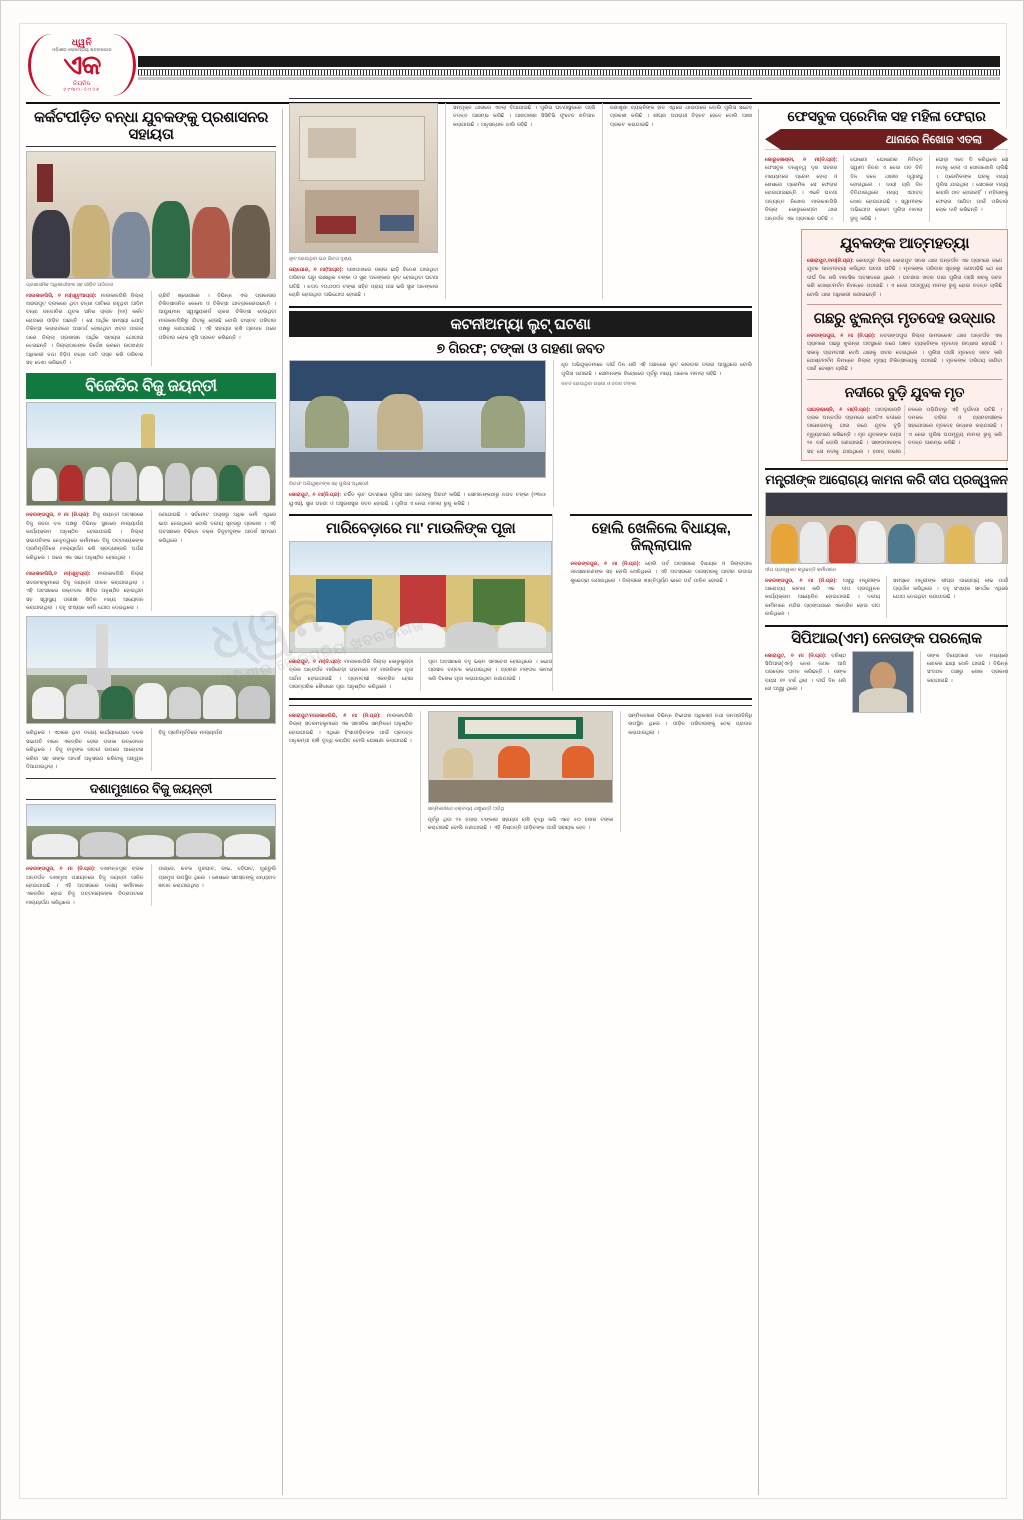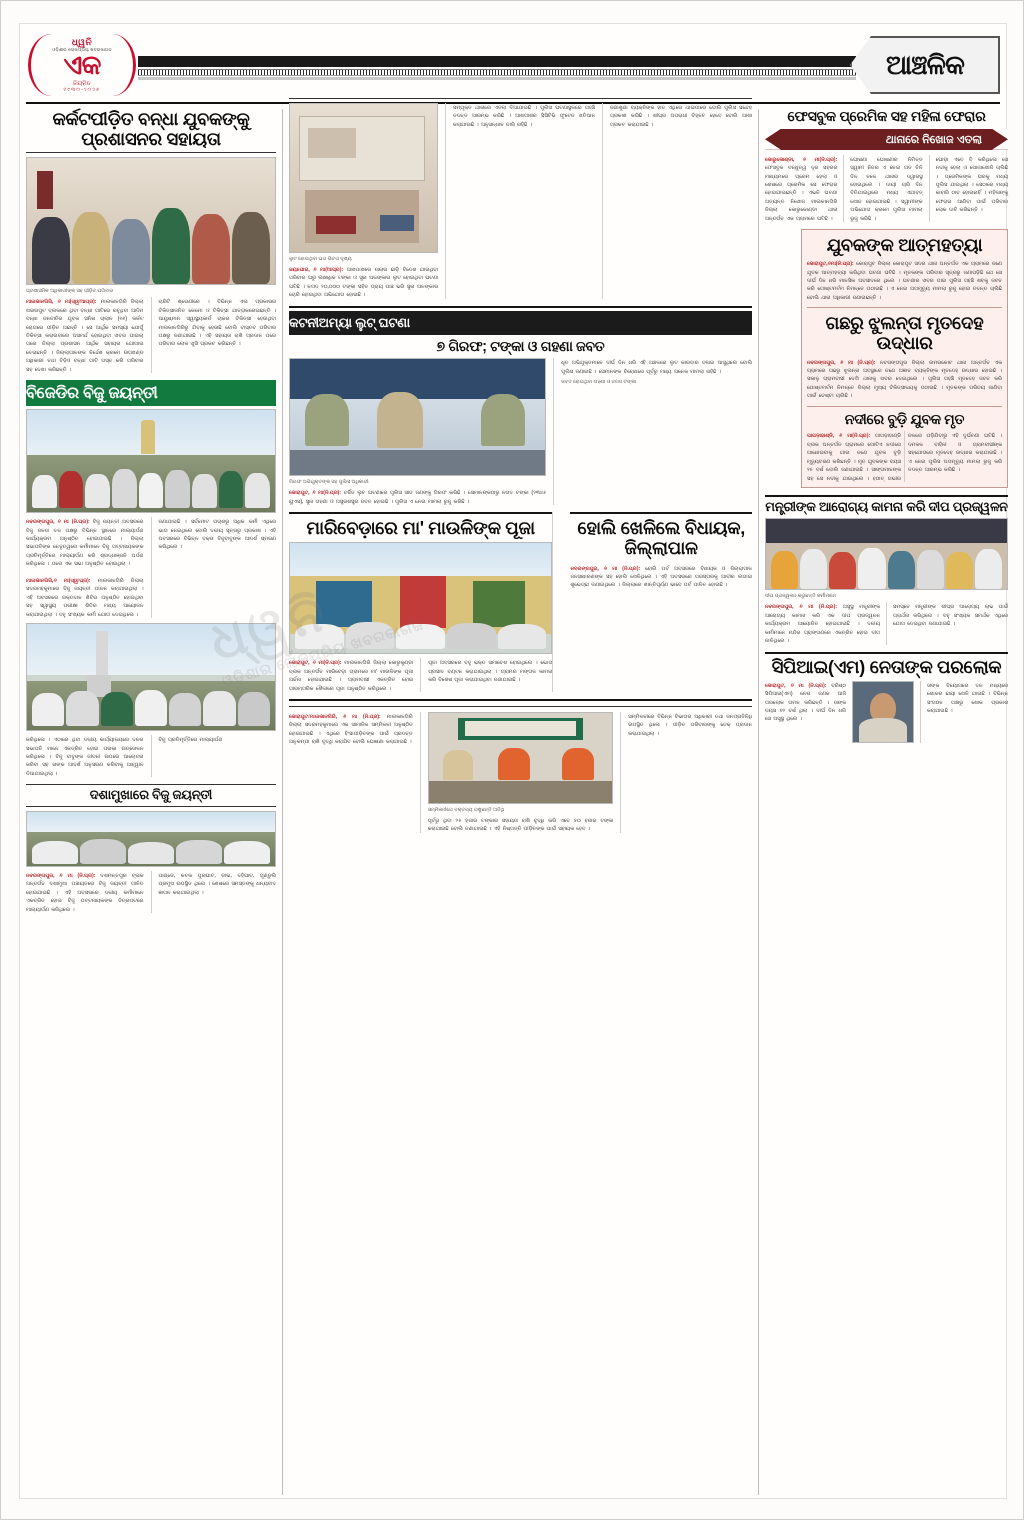--- a/index.html
+++ b/index.html
@@ -115,29 +115,29 @@
   }
 
   
   .hl {
     font-weight: bold; color: #0b0b0b;
     text-align: center; line-height: 1.12;
     letter-spacing: -0.3px;
   }
   .hl-xl { font-size: 24px; }
   .hl-lg { font-size: 14px; }
-  .hl-md { font-size: 18px; }
+  .hl-md { font-size: 15px; }
   .hl-sm { font-size: 13px; }
 
   .kicker-black {
-    background: #1b1b1b; color: #fff; 
-    font-weight: bold; font-size: 13px; padding: 4px 0; letter-spacing: -.2px;
+    background: #1b1b1b; color: #fff; text-align: center;
+    font-weight: bold; font-size: 15px; padding: 4px 0; letter-spacing: -.2px;
   }
   .kicker-green {
-    background: #12793f; color: #fff; 
+    background: #12793f; color: #fff; text-align: center;
     font-weight: bold; font-size: 16px; padding: 4px 0; letter-spacing: -.3px;
   }
   .kicker-ribbon {
     position: relative; background: #6d1f1f; color: #fff;
     text-align: right; font-size: 11px; font-weight: bold;
     padding: 4px 26px; margin: 4px 0 0 0;
   }
   .kicker-ribbon:before, .kicker-ribbon:after {
     content: ""; position: absolute; top: 0; bottom: 0; width: 16px;
     background: #fffefc;
@@ -209,24 +209,20 @@
         <div class="logo-years">୧୯୩୦-୨୦୨୫</div>
       </div>
     </div>
 
     <div class="rule-wrap">
       <div class="rule-thick"></div>
       <div class="rule-dotted"></div>
       <div class="rule-thin"></div>
     </div>
 
-    <div class="section-tag">
-      <div class="hex"></div>
-      <div class="label">ଆଞ୍ଚଳିକ</div>
-    </div>
 
   </div>
 
   <div style="border-top:2px solid #111;margin:0 6px 5px 6px;"></div>
 
   <div class="content">
 
     <div class="col-left">
 
       <div class="blk">

